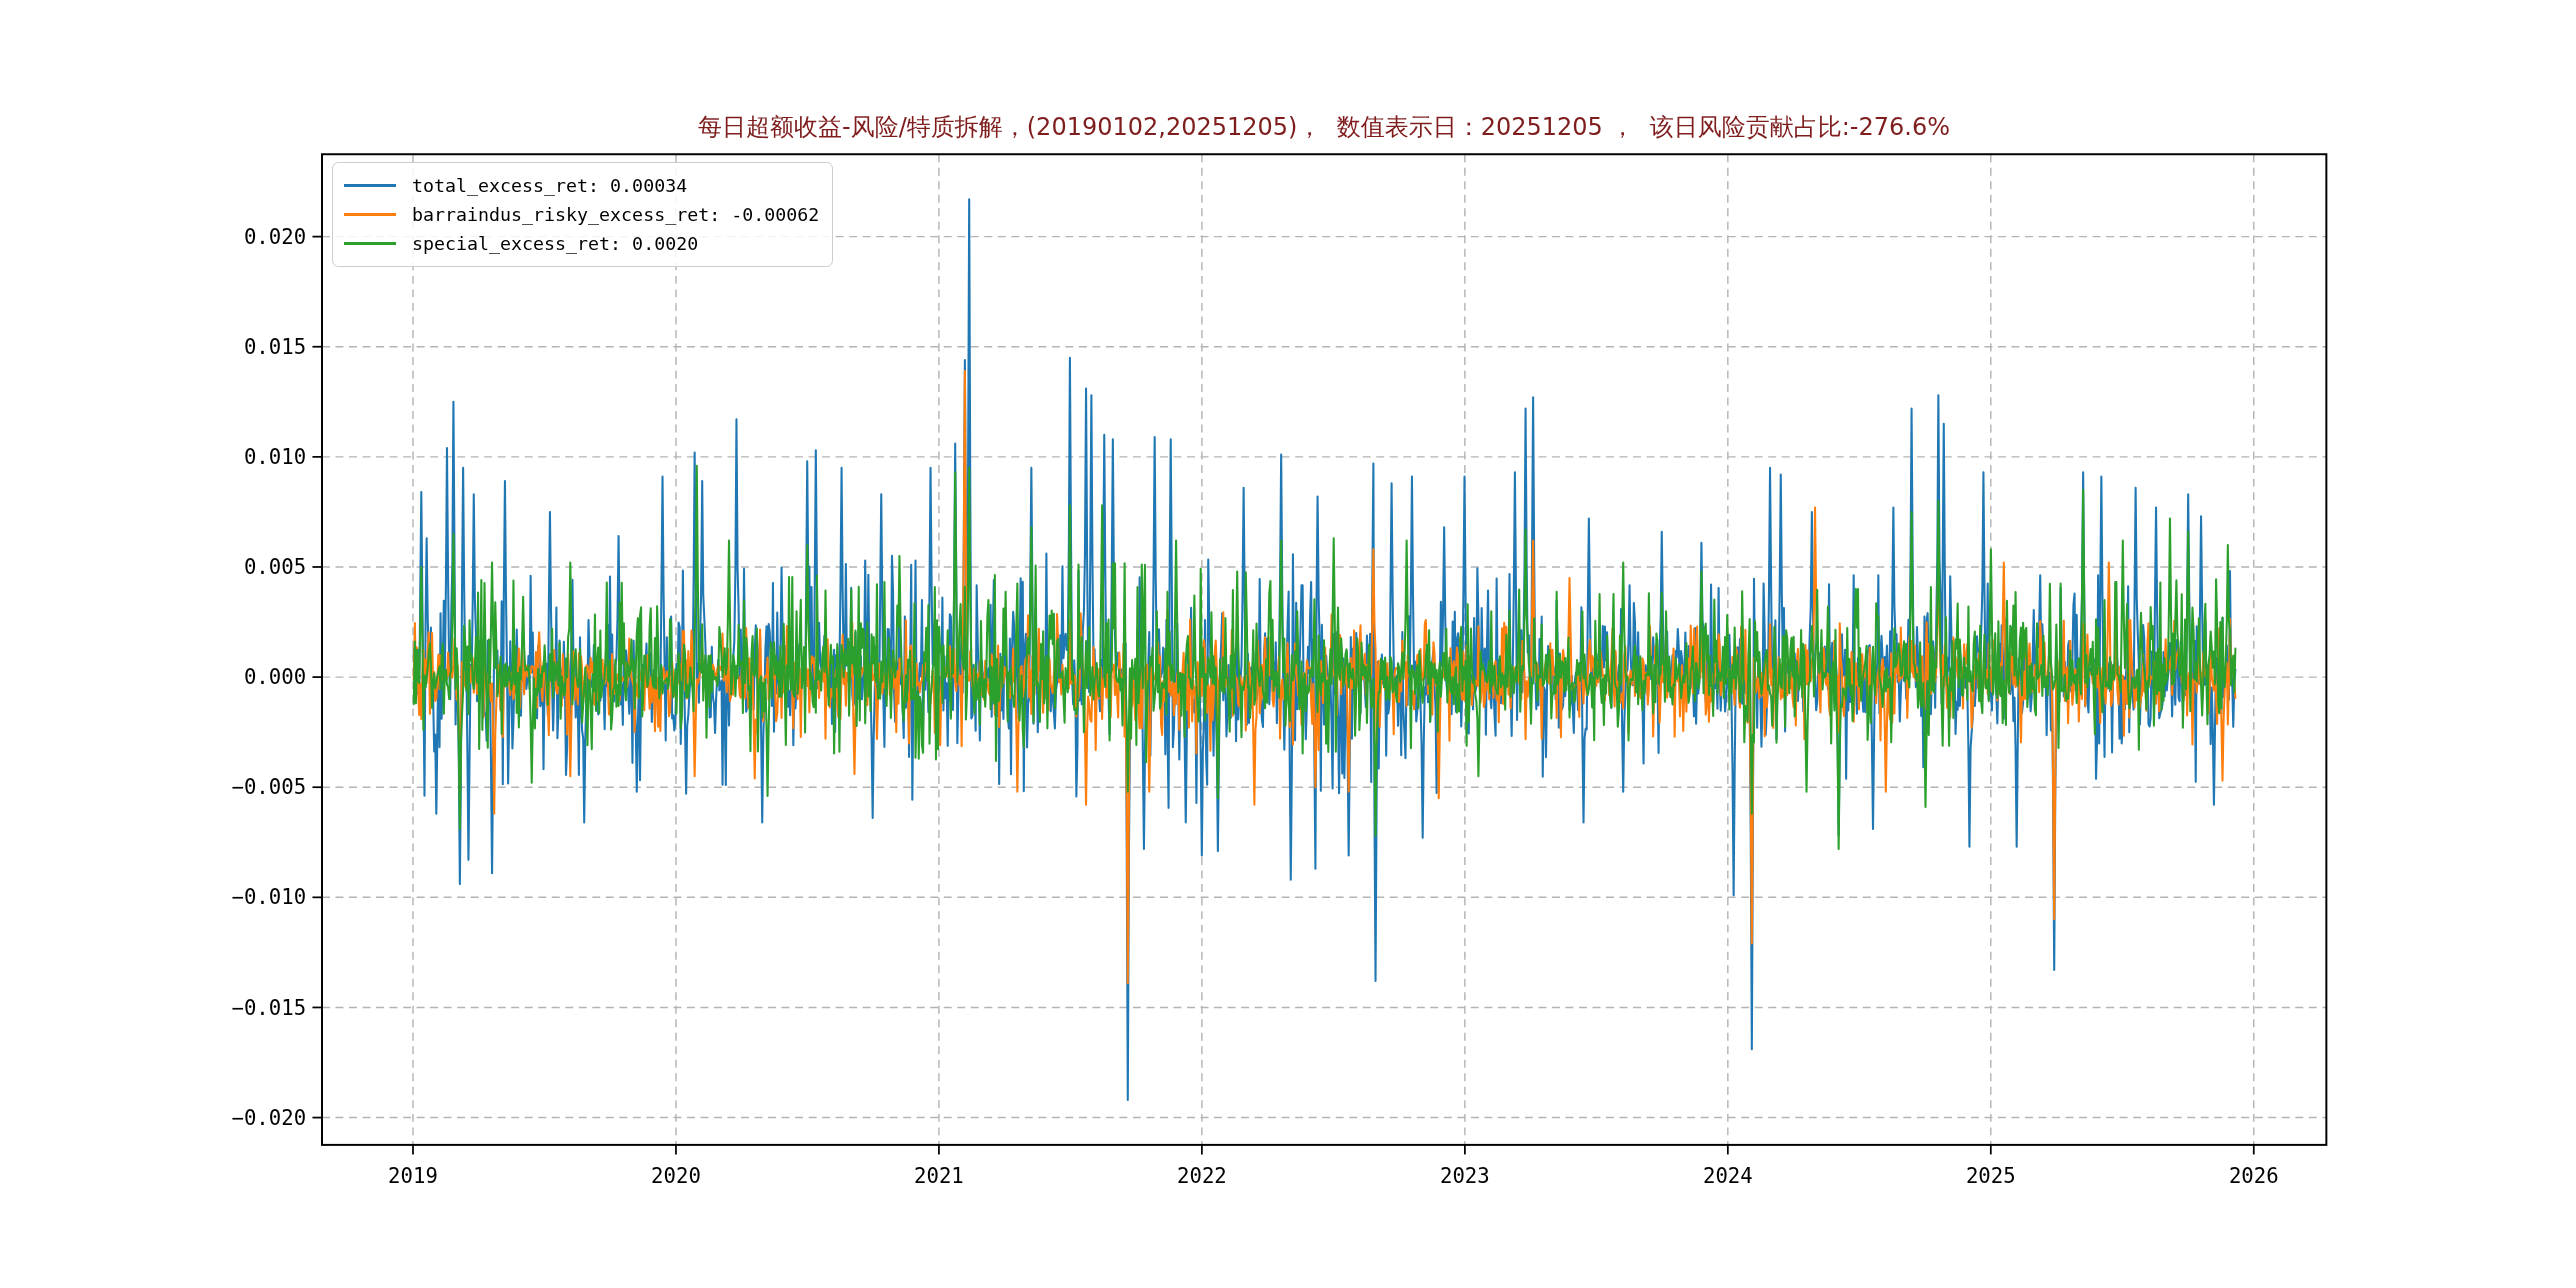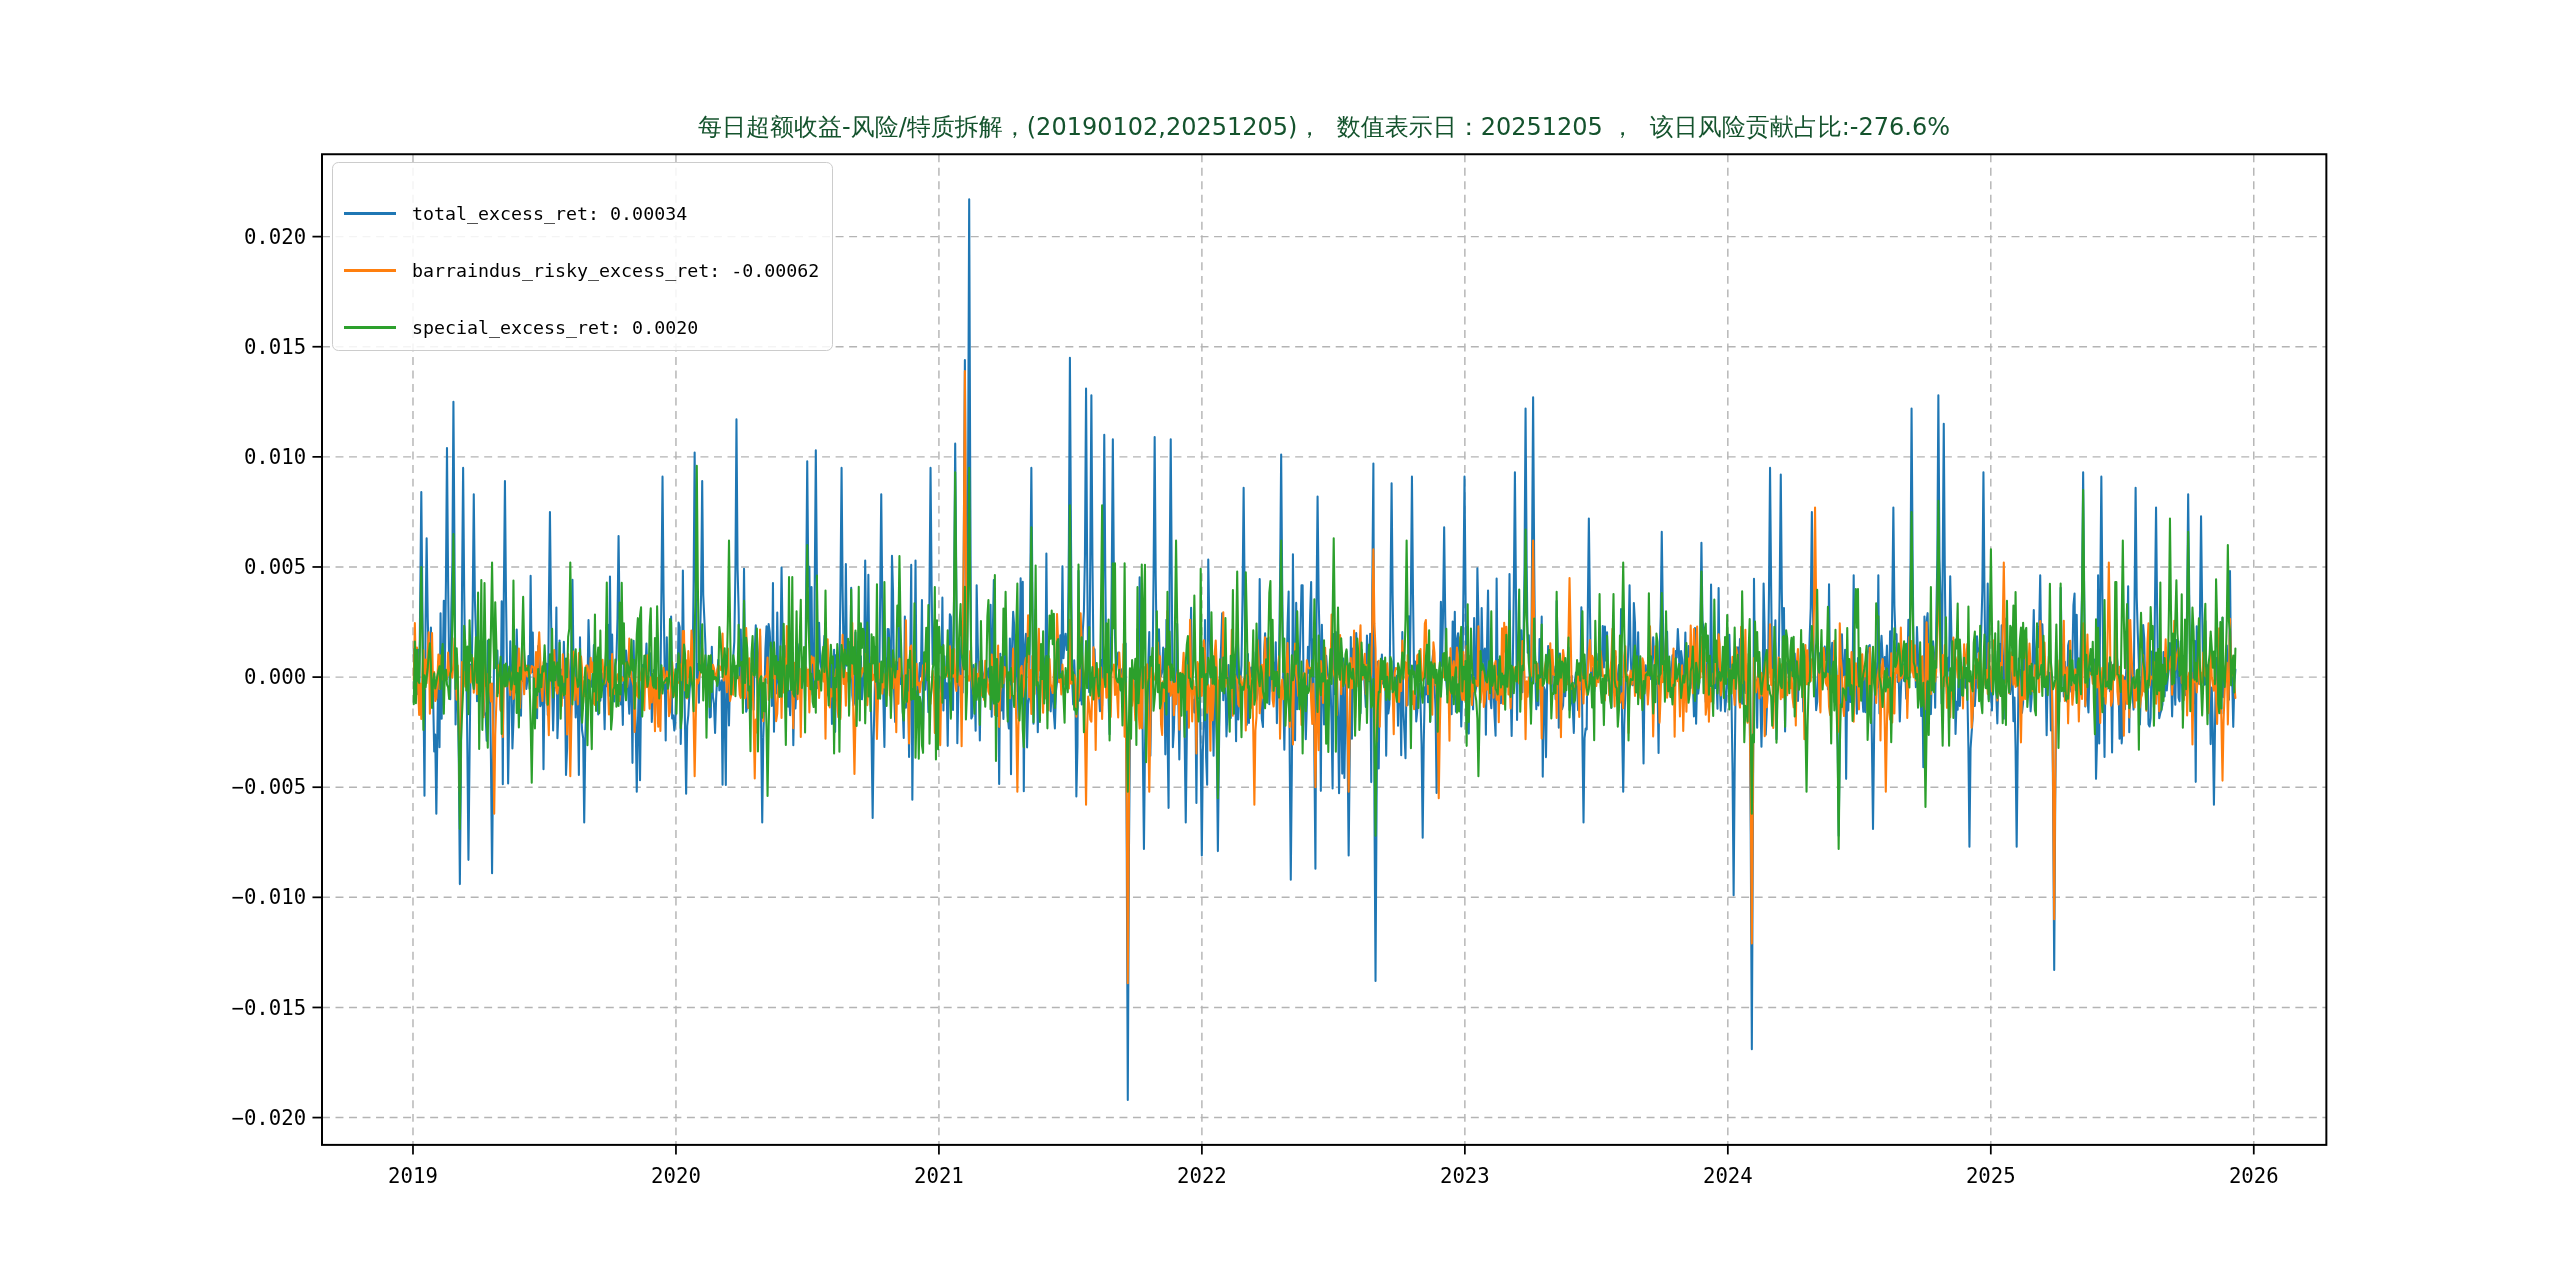--- a/index.html
+++ b/index.html
@@ -16,21 +16,21 @@
     overflow: hidden;
   }
   #chart-title {
     position: absolute;
     left: 322px;
     width: 2004px;
     top: 111px;
     height: 33px;
     text-align: center;
     font-size: 24px;
-    color: #14532d;
+    color: #7f1d1d;
     font-family: "DejaVu Sans", "Liberation Sans", sans-serif;
     white-space: pre;
   }
   #chart-svg {
     position: absolute;
     left: 0;
     top: 0;
   }
   #legend {
     position: absolute;
@@ -39,21 +39,20 @@
     background: rgba(255,255,255,0.85);
     border: 1.6px solid #cccccc;
     border-radius: 6.4px;
     padding: 8px 12.7px 8px 11px;
     display: inline-block;
   }
   .legend-row {
     display: flex;
     align-items: center;
     height: 29px;
-    margin-top: 28px;
   }
   .legend-sample {
     display: inline-block;
     width: 52px;
     height: 0px;
     border-top-width: 3.2px;
     border-top-style: solid;
     margin-right: 16px;
     flex: 0 0 auto;
   }

